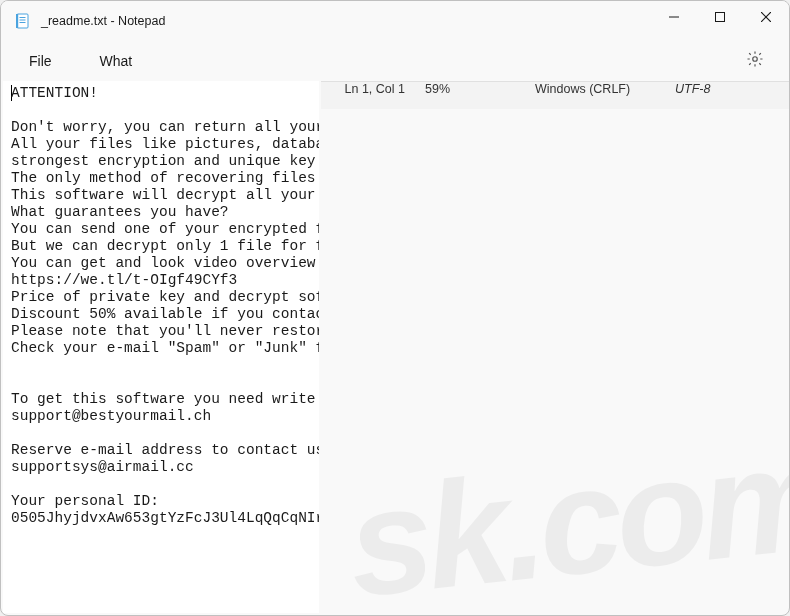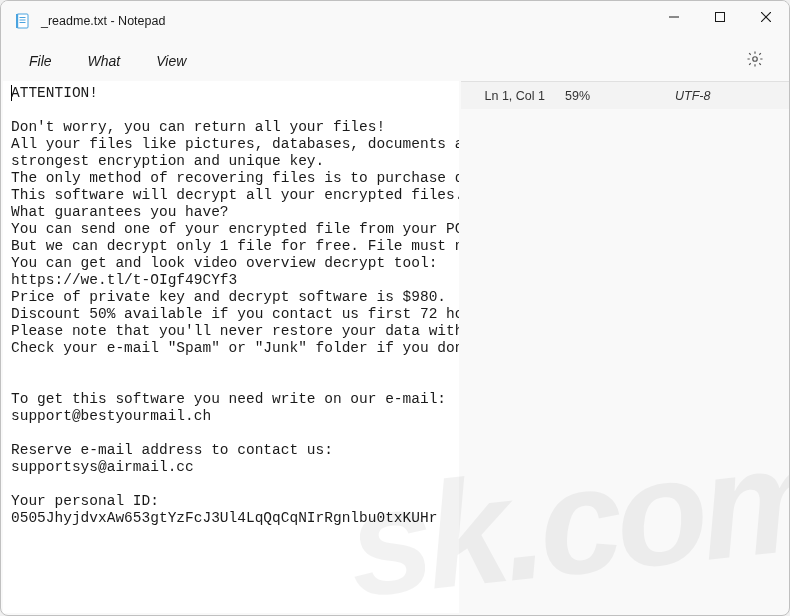--- a/index.html
+++ b/index.html
@@ -49,22 +49,21 @@
       align-items: center;
       justify-content: center;
       color: #1a1a1a;
     }
     .win-btn svg { pointer-events: none; }
     .menubar {
       height: 40px;
       display: flex;
       align-items: center;
       padding: 0 10px;
-      gap: 0;
-      font-style: italic;
+      gap: 12px;
     }
     .menu-item {
       padding: 8px 18px;
       font-size: 14px;
       color: #1a1a1a;
       border-radius: 4px;
     }
     .menubar-spacer { flex: 1; }
     .gear-btn {
       width: 36px;
@@ -96,21 +95,20 @@
       position: absolute;
       left: 8px;
       top: 4px;
       width: 1px;
       height: 16px;
       background: #000;
     }
     .statusbar {
       height: 28px;
       display: flex;
-      align-items: center;
       font-size: 12.5px;
       color: #333;
       background: #f3f3f3;
       border-top: 1px solid #e0e0e0;
       padding: 0 14px;
     }
     .status-left { flex: 1; padding-left: 10px; }
     .status-cell {
       width: 140px;
       text-align: left;
@@ -168,21 +166,20 @@
           <line x1="0" y1="0" x2="10" y2="10" stroke="#1a1a1a" stroke-width="1.2"></line>
           <line x1="10" y1="0" x2="0" y2="10" stroke="#1a1a1a" stroke-width="1.2"></line>
         </svg>
       </div>
     </div>
   </div>
 
   <div class="menubar">
     <div class="menu-item">File</div>
     <div class="menu-item">What</div>
-    <div class="menu-item">View</div>
     <div class="menubar-spacer"></div>
     <div class="gear-btn">
       <span>
         <svg width="18" height="18" viewBox="0 0 24 24" fill="none" stroke="#555" stroke-width="1.6">
           <circle cx="12" cy="12" r="3"></circle>
           <path d="M12 2v3M12 19v3M4.2 4.2l2.1 2.1M17.7 17.7l2.1 2.1M2 12h3M19 12h3M4.2 19.8l2.1-2.1M17.7 6.3l2.1-2.1"></path>
         </svg>
       </span>
     </div>
   </div>
@@ -215,17 +212,18 @@
 supportsys@airmail.cc
 
 Your personal ID:
 0505JhyjdvxAw653gtYzFcJ3Ul4LqQqCqNIrRgnlbu0txKUHr</div>
     </div>
     <div class="watermark">sk.com</div>
 
     <div class="statusbar">
       <div class="status-left">Ln 1, Col 1</div>
       <div class="status-cell zoom">59%</div>
+      <div class="status-cell">Windows (CRLF)</div>
       <div class="status-cell enc">UTF-8</div>
     </div>
   </div>
 
 </div>
 
 </body></html>

